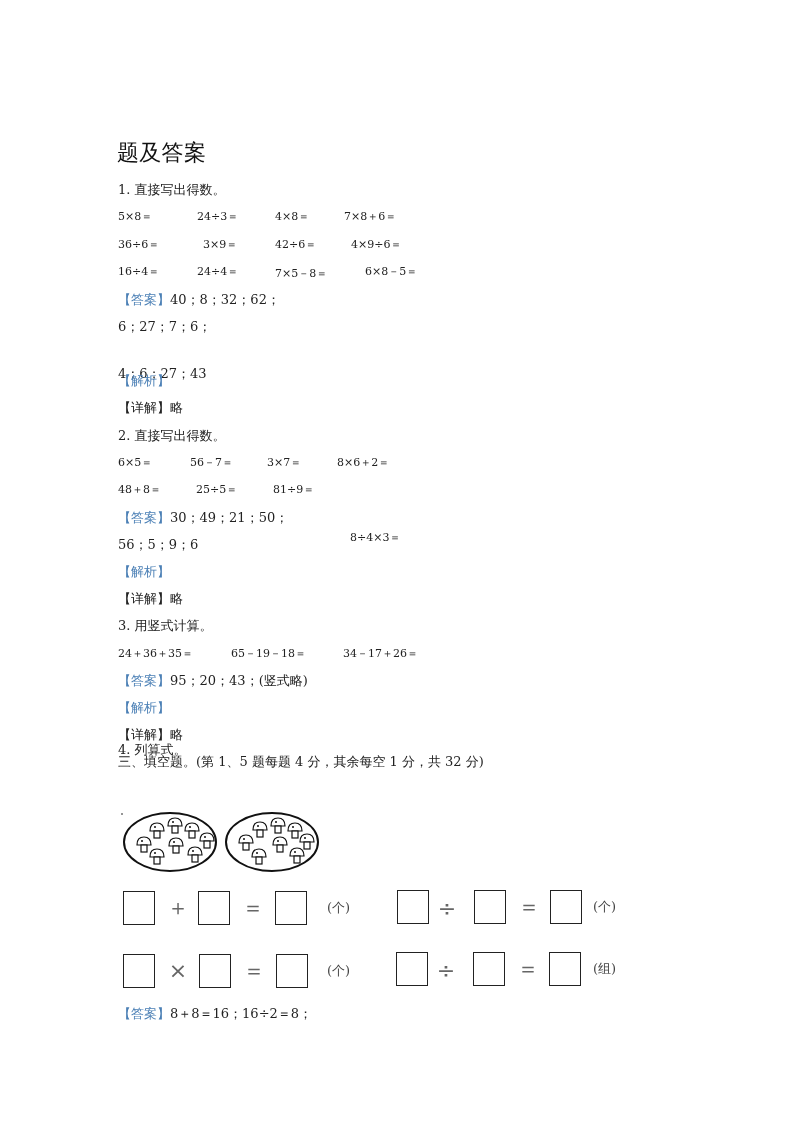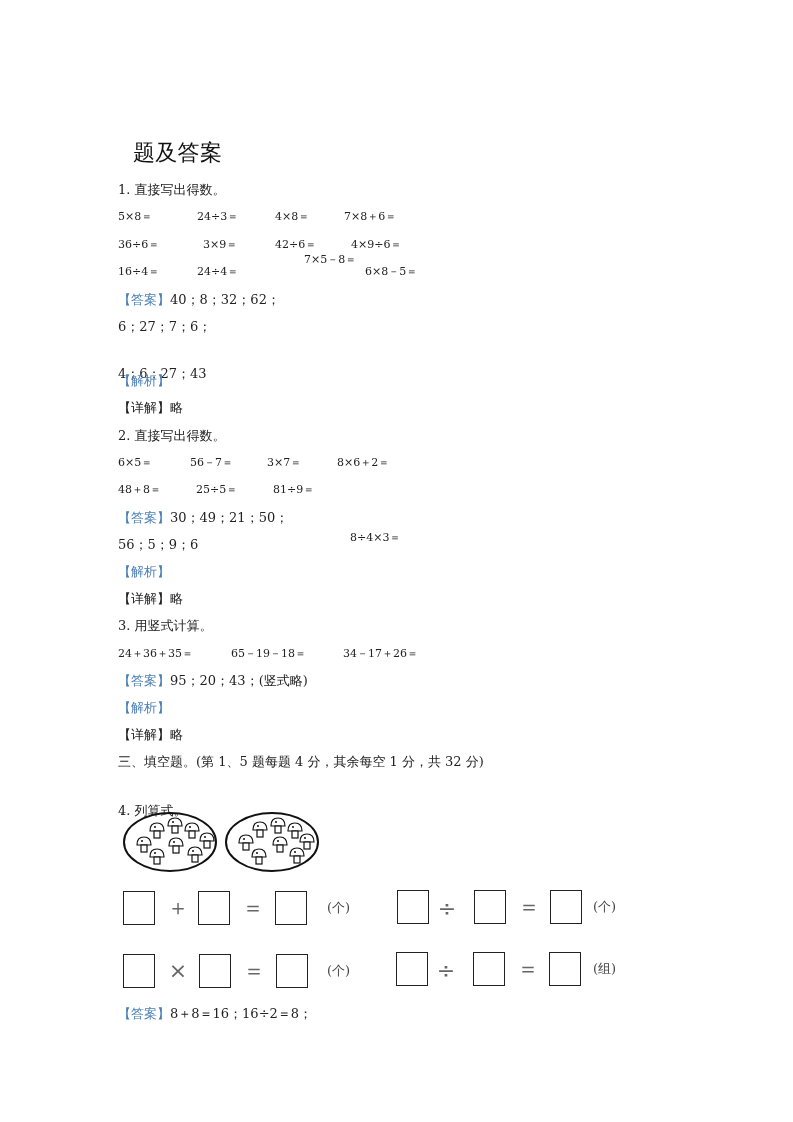--- a/index.html
+++ b/index.html
@@ -14,37 +14,37 @@
     .box { position: absolute; width: 32px; height: 34px; border: 1.5px solid #222; box-sizing: border-box; background: #fff; }
     .op { position: absolute; font-size: 22px; line-height: 34px; color: #666; width: 30px; text-align: center; font-family: "DejaVu Sans", sans-serif; }
     .unit { position: absolute; font-size: 13px; line-height: 34px; color: #444; white-space: nowrap; }
     .plates { position: absolute; left: 120px; top: 808px; width: 210px; height: 68px; }
   </style>
 </head>
 <body>
 
 <div class="page">
 
-  <div class="title" style="top:138px;margin-left:16px;">题及答案</div>
+  <div class="title" style="top:138px;">题及答案</div>
 
   <div class="line" style="top:180px;">1.  直接写出得数。</div>
   <div>
     <span class="expr" style="left:118px;top:207px;">5×8＝</span>
     <span class="expr" style="left:197px;top:207px;">24÷3＝</span>
     <span class="expr" style="left:275px;top:207px;">4×8＝</span>
     <span class="expr" style="left:344px;top:207px;">7×8＋6＝</span>
 
     <span class="expr" style="left:118px;top:235px;text-align:center;">36÷6＝</span>
     <span class="expr" style="left:203px;top:235px;">3×9＝</span>
     <span class="expr" style="left:275px;top:235px;">42÷6＝</span>
     <span class="expr" style="left:351px;top:235px;">4×9÷6＝</span>
 
     <span class="expr" style="left:118px;top:262px;">16÷4＝</span>
     <span class="expr" style="left:197px;top:262px;">24÷4＝</span>
-    <span class="expr" style="left:275px;top:250px;margin-left:29px;">7×5－8＝</span>
+    <span class="expr" style="left:275px;top:264px;">7×5－8＝</span>
     <span class="expr" style="left:365px;top:262px;">6×8－5＝</span>
   </div>
   <div class="line" style="top:290px;">
     <span class="tag">【答案】</span><span>40；8；32；62；</span>
   </div>
   <div class="line" style="top:317px;">6；27；7；6；</div>
   <div class="line" style="top:364px;">4；6；27；43</div>
   <div class="line" style="top:371px;"><span class="tag">【解析】</span></div>
   <div class="line" style="top:398px;">
     <span class="tag-dark">【详解】</span><span>略</span>
@@ -80,21 +80,21 @@
   <div class="line" style="top:671px;">
     <span class="tag">【答案】</span><span>95；20；43；(竖式略)</span>
   </div>
   <div class="line" style="top:698px;"><span class="tag">【解析】</span></div>
   <div class="line" style="top:725px;">
     <span class="tag-dark">【详解】</span><span>略</span>
   </div>
 
   <div class="line" style="top:752px;">三、填空题。(第 1、5 题每题 4 分，其余每空 1 分，共 32 分)</div>
 
-  <div class="line" style="top:801px;">4.  列算式。</div>
+  <div class="line" style="top:740px;">4.  列算式。</div>
 
   <svg class="plates" viewBox="0 0 210 68">
     <defs>
       <g id="mush">
         <path d="M-7,1 Q-7,-7 0,-7 Q7,-7 7,1 Z" fill="#fff" stroke="#111" stroke-width="1.2"></path>
         <rect x="-3" y="1" width="6" height="7" fill="#fff" stroke="#111" stroke-width="1.2"></rect>
         <circle cx="-2" cy="-3" r="1" fill="#111"></circle>
       </g>
     </defs>
     <circle cx="2" cy="6" r="0.8" fill="#111"></circle>

